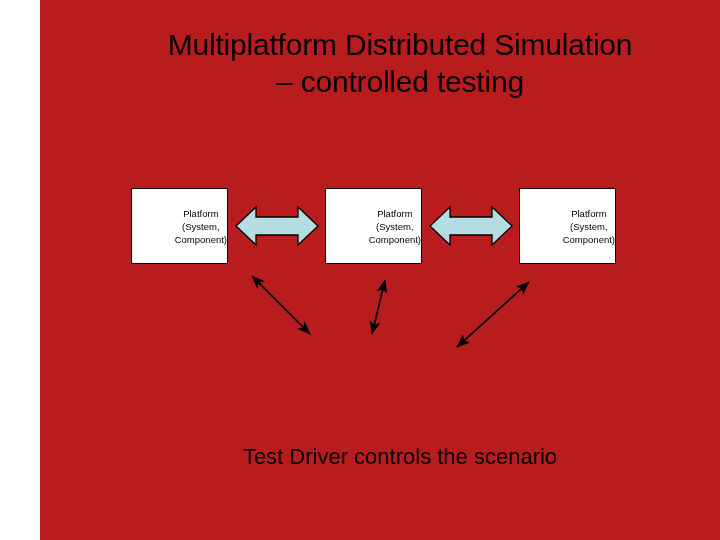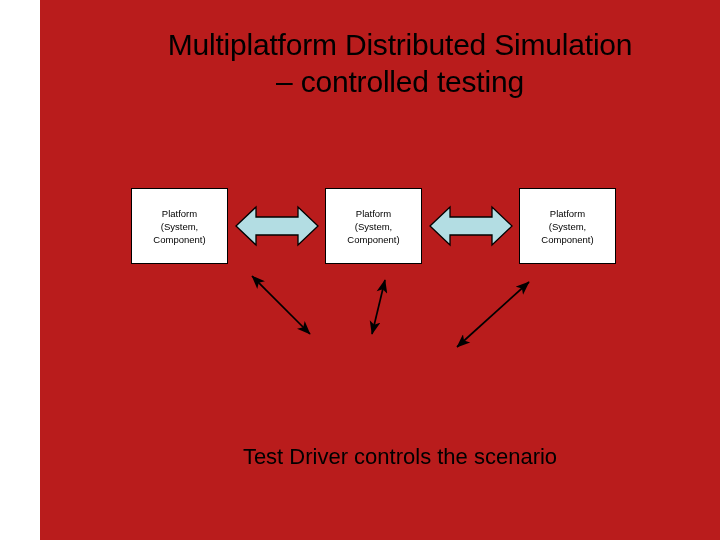--- a/index.html
+++ b/index.html
@@ -59,20 +59,21 @@
     border: 1px solid #000000;
     background: #ffffff;
     display: flex;
     align-items: center;
     justify-content: center;
   }
 
   .platform-box {
     width: 97px;
     height: 76px;
+    justify-content: flex-end;
   }
   .platform-box .box-text {
     font-size: 9.5px;
     line-height: 13px;
     text-align: center;
     white-space: pre-line;
     color: #000000;
   }
 
   #platform-box-1 { left: 91px;  top: 188px; }

